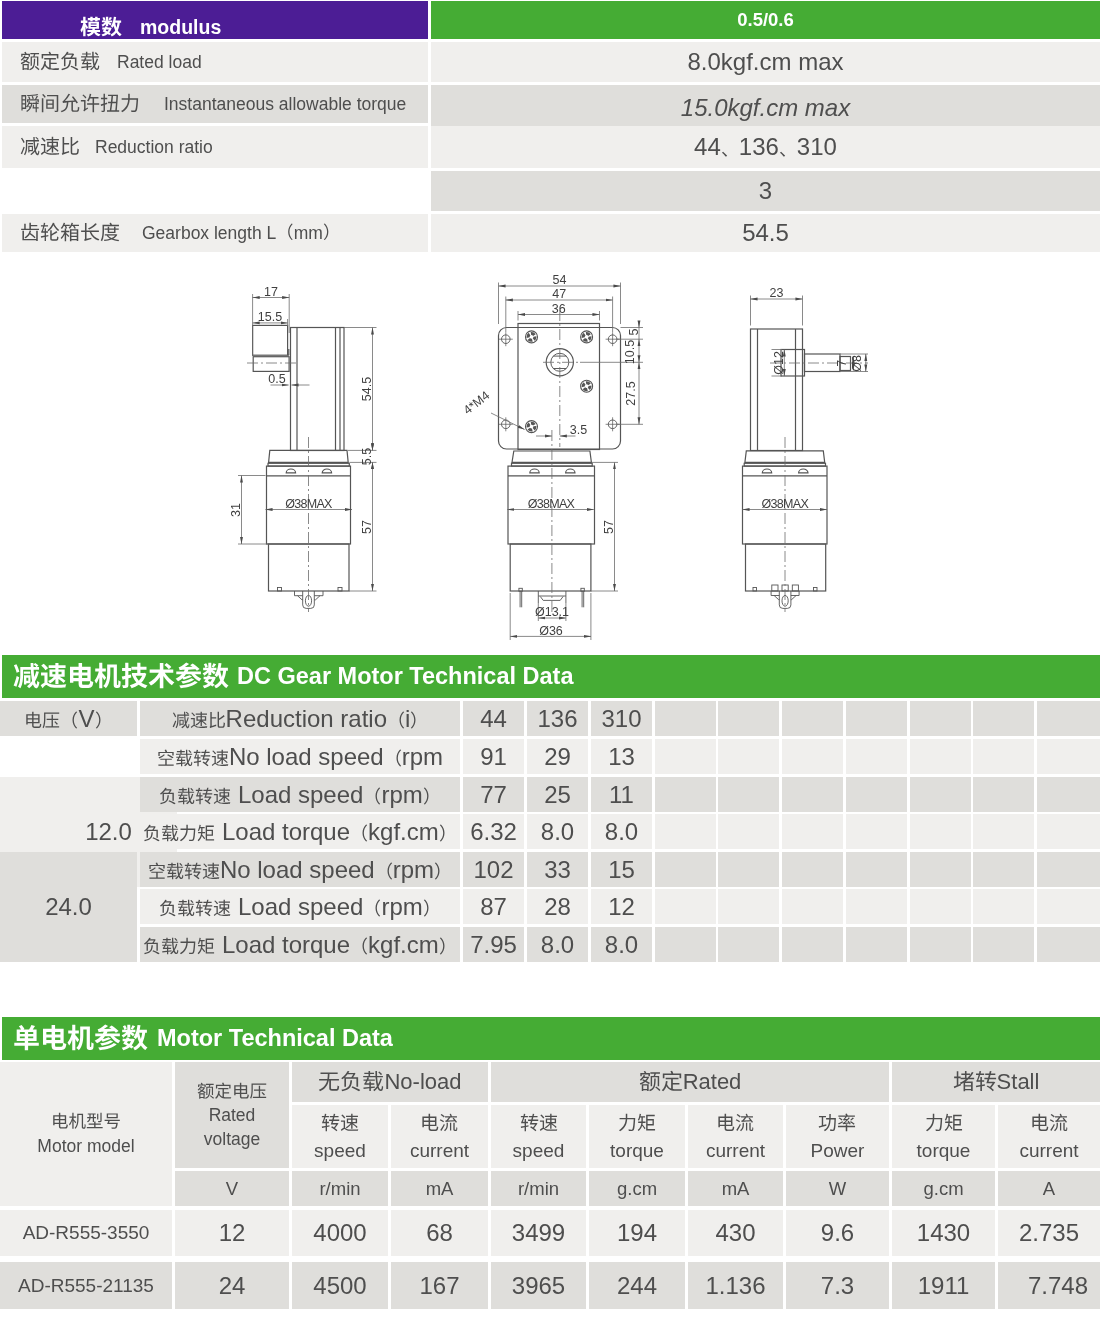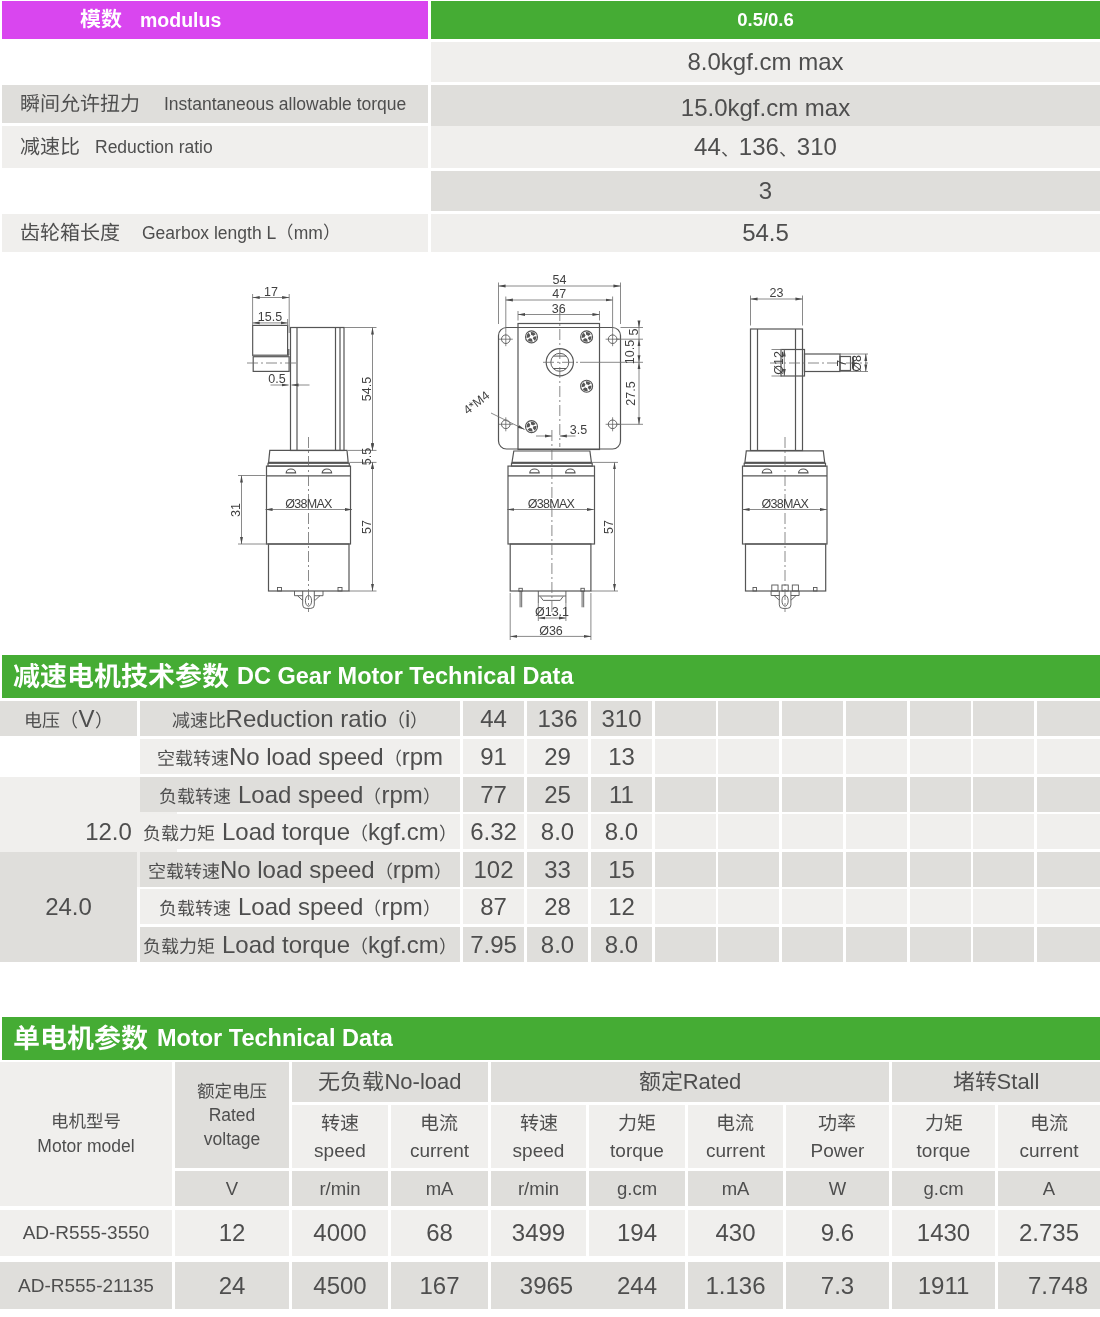--- a/index.html
+++ b/index.html
@@ -64,48 +64,57 @@
 <path id="r95F4" d="M91 -615V80H168V-615ZM106 -791C152 -747 204 -684 227 -644L289 -684C265 -726 211 -785 164 -827ZM379 -295H619V-160H379ZM379 -491H619V-358H379ZM311 -554V-98H690V-554ZM352 -784V-713H836V-11C836 2 832 6 819 7C806 7 765 8 723 6C733 25 743 57 747 75C808 75 851 75 878 63C904 50 913 31 913 -11V-784Z"></path>
 <path id="r989D" d="M693 -493C689 -183 676 -46 458 31C471 43 489 67 496 84C732 -2 754 -161 759 -493ZM738 -84C804 -36 888 33 930 77L972 24C930 -17 843 -84 778 -130ZM531 -610V-138H595V-549H850V-140H916V-610H728C741 -641 755 -678 768 -714H953V-780H515V-714H700C690 -680 675 -641 663 -610ZM214 -821C227 -798 242 -770 254 -744H61V-593H127V-682H429V-593H497V-744H333C319 -773 299 -809 282 -837ZM126 -233V73H194V40H369V71H439V-233ZM194 -21V-172H369V-21ZM149 -416 224 -376C168 -337 104 -305 39 -284C50 -270 64 -236 70 -217C146 -246 221 -287 288 -341C351 -305 412 -268 450 -241L501 -293C462 -319 402 -354 339 -387C388 -436 430 -492 459 -555L418 -582L403 -579H250C262 -598 272 -618 281 -637L213 -649C184 -582 126 -502 40 -444C54 -434 75 -412 84 -397C135 -433 177 -476 210 -520H364C342 -483 312 -450 278 -419L197 -461Z"></path>
 <path id="r9F7F" d="M483 -449C447 -290 360 -177 224 -110C242 -100 271 -77 283 -64C368 -113 438 -179 488 -268C575 -203 675 -121 727 -69L778 -119C720 -175 606 -262 517 -325C532 -359 544 -397 554 -437ZM121 -437V34H811V75H888V-438H811V-36H198V-437ZM58 -545V-476H951V-545H546V-669H864V-733H546V-840H469V-545H286V-789H211V-545Z"></path>
 <path id="rFF08" d="M695 -380C695 -185 774 -26 894 96L954 65C839 -54 768 -202 768 -380C768 -558 839 -706 954 -825L894 -856C774 -734 695 -575 695 -380Z"></path>
 <path id="rFF09" d="M305 -380C305 -575 226 -734 106 -856L46 -825C161 -706 232 -558 232 -380C232 -202 161 -54 46 65L106 96C226 -26 305 -185 305 -380Z"></path>
 </defs>
 </svg>
 
 <div class="abs" style="left:2px;top:1px;width:1098px;height:251px;">
 
-  <div class="cell" style="left:0;top:0;width:426px;height:38px;background:#d946ef;justify-content:flex-start;">
+  <div class="cell" style="left:0;top:0;width:426px;height:38px;background:#4c1d95;justify-content:flex-start;align-items:flex-end;">
     <span style="margin-left:78px;"><svg class="cg" width="42.0" height="21.0" viewBox="0 0 42.0 21.0" fill="#fff">
           <use href="#b6A21" transform="translate(0.0,18.5) scale(0.0210)"></use>
           <use href="#b6570" transform="translate(21.0,18.5) scale(0.0210)"></use>
         </svg></span>
     <span style="font-size:19.5px;font-weight:bold;color:#fff;margin-left:18px;">modulus</span>
   </div>
 
   <div class="cell" style="left:429px;top:0;width:669px;height:38px;background:#45ac34;">
     <span style="font-size:18.5px;font-weight:bold;color:#fff;">0.5/0.6</span>
   </div>
 
+  <div class="cell lt" style="left:0;top:41px;width:426px;height:40px;justify-content:flex-start;">
+    <span class="cn" style="margin-left:18px;"><svg class="cg" width="80.0" height="20.0" viewBox="0 0 80.0 20.0" fill="#4e4e4e">
+          <use href="#r989D" transform="translate(0.0,17.6) scale(0.0200)"></use>
+          <use href="#r5B9A" transform="translate(20.0,17.6) scale(0.0200)"></use>
+          <use href="#r8D1F" transform="translate(40.0,17.6) scale(0.0200)"></use>
+          <use href="#r8F7D" transform="translate(60.0,17.6) scale(0.0200)"></use>
+        </svg></span>
+      <span class="en" style="margin-left:17px;">Rated load</span>
+  </div>
   <div class="cell lt" style="left:429px;top:41px;width:669px;height:40px;">
       <span class="num">8.0kgf.cm max</span>
     </div>
 
   <div class="cell dk" style="left:0;top:84px;width:426px;height:38px;justify-content:flex-start;">
     <span class="cn" style="margin-left:18px;"><svg class="cg" width="120.0" height="20.0" viewBox="0 0 120.0 20.0" fill="#4e4e4e">
           <use href="#r77AC" transform="translate(0.0,17.6) scale(0.0200)"></use>
           <use href="#r95F4" transform="translate(20.0,17.6) scale(0.0200)"></use>
           <use href="#r5141" transform="translate(40.0,17.6) scale(0.0200)"></use>
           <use href="#r8BB8" transform="translate(60.0,17.6) scale(0.0200)"></use>
           <use href="#r626D" transform="translate(80.0,17.6) scale(0.0200)"></use>
           <use href="#r529B" transform="translate(100.0,17.6) scale(0.0200)"></use>
         </svg></span>
       <span class="en" style="margin-left:24px;">Instantaneous allowable torque</span>
   </div>
-  <div class="cell dk" style="left:429px;top:84px;width:669px;height:46px;">
+  <div class="cell dk" style="left:429px;top:84px;width:669px;height:46px;font-style:italic;">
       <span class="num">15.0kgf.cm max</span>
     </div>
 
   <div class="cell lt" style="left:0;top:125px;width:426px;height:42px;justify-content:flex-start;">
     <span class="cn" style="margin-left:18px;"><svg class="cg" width="60.0" height="20.0" viewBox="0 0 60.0 20.0" fill="#4e4e4e">
           <use href="#r51CF" transform="translate(0.0,17.6) scale(0.0200)"></use>
           <use href="#r901F" transform="translate(20.0,17.6) scale(0.0200)"></use>
           <use href="#r6BD4" transform="translate(40.0,17.6) scale(0.0200)"></use>
         </svg></span>
       <span class="en" style="margin-left:15px;">Reduction ratio</span>
@@ -871,21 +880,21 @@
     </div>
   <div class="cell dk" style="left:175px;top:1262px;width:114px;height:47px;">
       <span class="num">24</span>
     </div>
   <div class="cell dk" style="left:292px;top:1262px;width:96px;height:47px;">
       <span class="num">4500</span>
     </div>
   <div class="cell dk" style="left:391px;top:1262px;width:97px;height:47px;">
       <span class="num">167</span>
     </div>
-  <div class="cell dk" style="left:491px;top:1262px;width:95px;height:47px;padding-left:8px;">
+  <div class="cell dk" style="left:491px;top:1262px;width:95px;height:47px;">
       <span class="num">3965</span>
     </div>
   <div class="cell dk" style="left:589px;top:1262px;width:96px;height:47px;">
       <span class="num">244</span>
     </div>
   <div class="cell dk" style="left:688px;top:1262px;width:95px;height:47px;">
       <span class="num">1.136</span>
     </div>
   <div class="cell dk" style="left:786px;top:1262px;width:103px;height:47px;">
       <span class="num">7.3</span>

